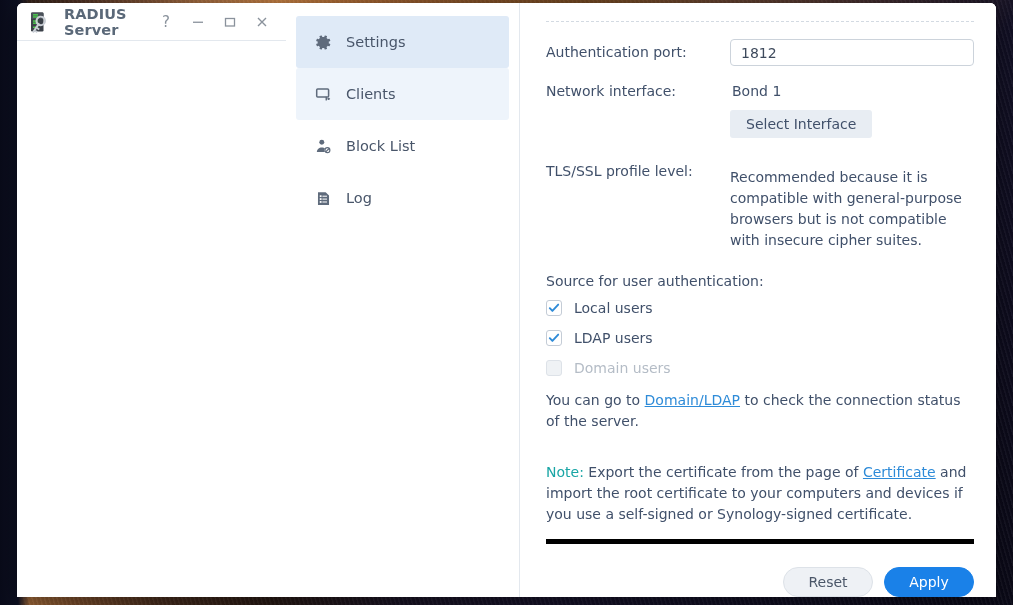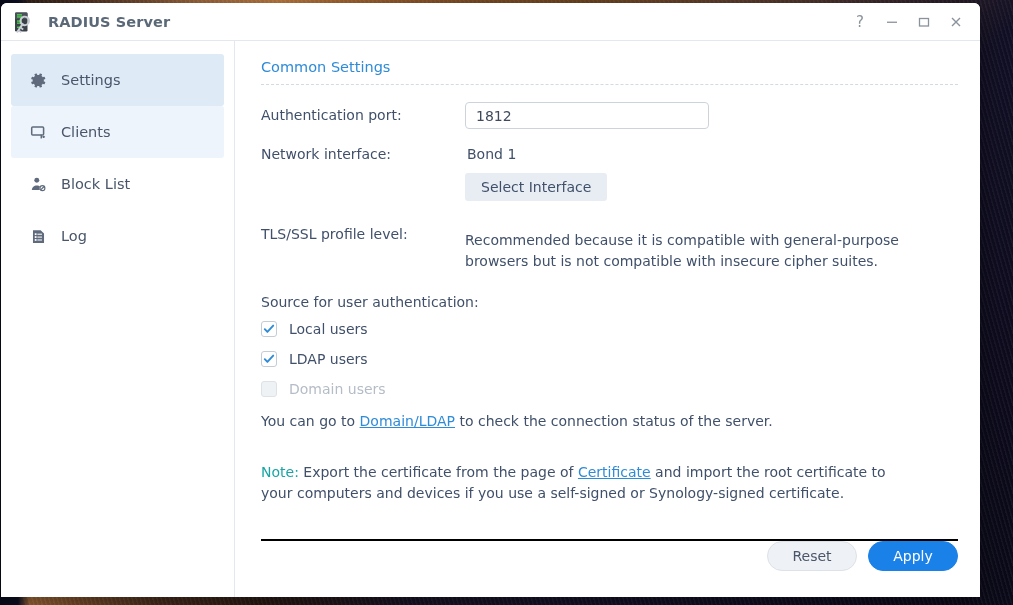--- a/index.html
+++ b/index.html
@@ -50,31 +50,31 @@
   #desktop-left-shade {
     position: absolute;
     left: 0; top: 0; bottom: 0; width: 30px;
     background: linear-gradient(90deg, #090b1a 0%, #0d1022 60%, rgba(13,16,34,0) 100%);
     z-index: 2;
   }
 
   
   #window {
     position: absolute;
-    left: 1px;
+    left: 17px;
     top: 3px;
     width: 979px;
     height: 594px;
     background: #ffffff;
     border-radius: 6px 6px 0 0;
     box-shadow: 0 6px 26px rgba(0,0,0,.45);
     overflow: hidden;
     z-index: 5;
     display: flex;
-    flex-direction: column;
+    flex-direction: row;
   }
 
   
   #titlebar {
     height: 38px;
     min-height: 38px;
     background: #ffffff;
     border-bottom: 1px solid #e3e8ee;
     display: flex;
     align-items: center;
@@ -173,21 +173,20 @@
   #section-rule {
     border-top: 1px dashed #d3dae2;
     height: 0;
     margin-bottom: 17px;
   }
 
   .row {
     display: flex;
     align-items: flex-start;
     margin-bottom: 12px;
-    gap: 20px;
   }
   .row-label {
     width: 184px;
     min-width: 184px;
     font-size: 14px;
     color: #40506a;
     padding-top: 4px;
     line-height: 18px;
   }
   .row-field { flex: 1; min-width: 0; }
@@ -295,26 +294,26 @@
     margin-top: 14px;
   }
   #note-para {
     margin-top: 30px;
     max-width: 650px;
   }
   .note-word { color: #19a5a5; }
 
   
   #footer {
-    border-top: 2px solid #000000;
+    border-top: 5px solid #000000;
     margin: 0 22px 0 26px;
     height: 58px;
     min-height: 58px;
     display: flex;
-    align-items: flex-start;
+    align-items: flex-end;
     justify-content: flex-end;
     gap: 11px;
   }
   .btn-pill {
     min-width: 90px;
     height: 30px;
     border-radius: 15px;
     font-size: 14px;
     display: flex;
     align-items: center;
@@ -435,21 +434,20 @@
           </svg>
         </span>
         <span>Log</span>
       </div>
 
     </div>
 
     <div id="content">
       <div id="content-inner">
 
-        <div id="section-title">Common Settings</div>
         <div id="section-rule"></div>
 
         <div class="row">
           <div class="row-label">Authentication port:</div>
           <div class="row-field">
             <input class="text-input" type="text" value="1812" style="">
           </div>
         </div>
 
         <div class="row">

